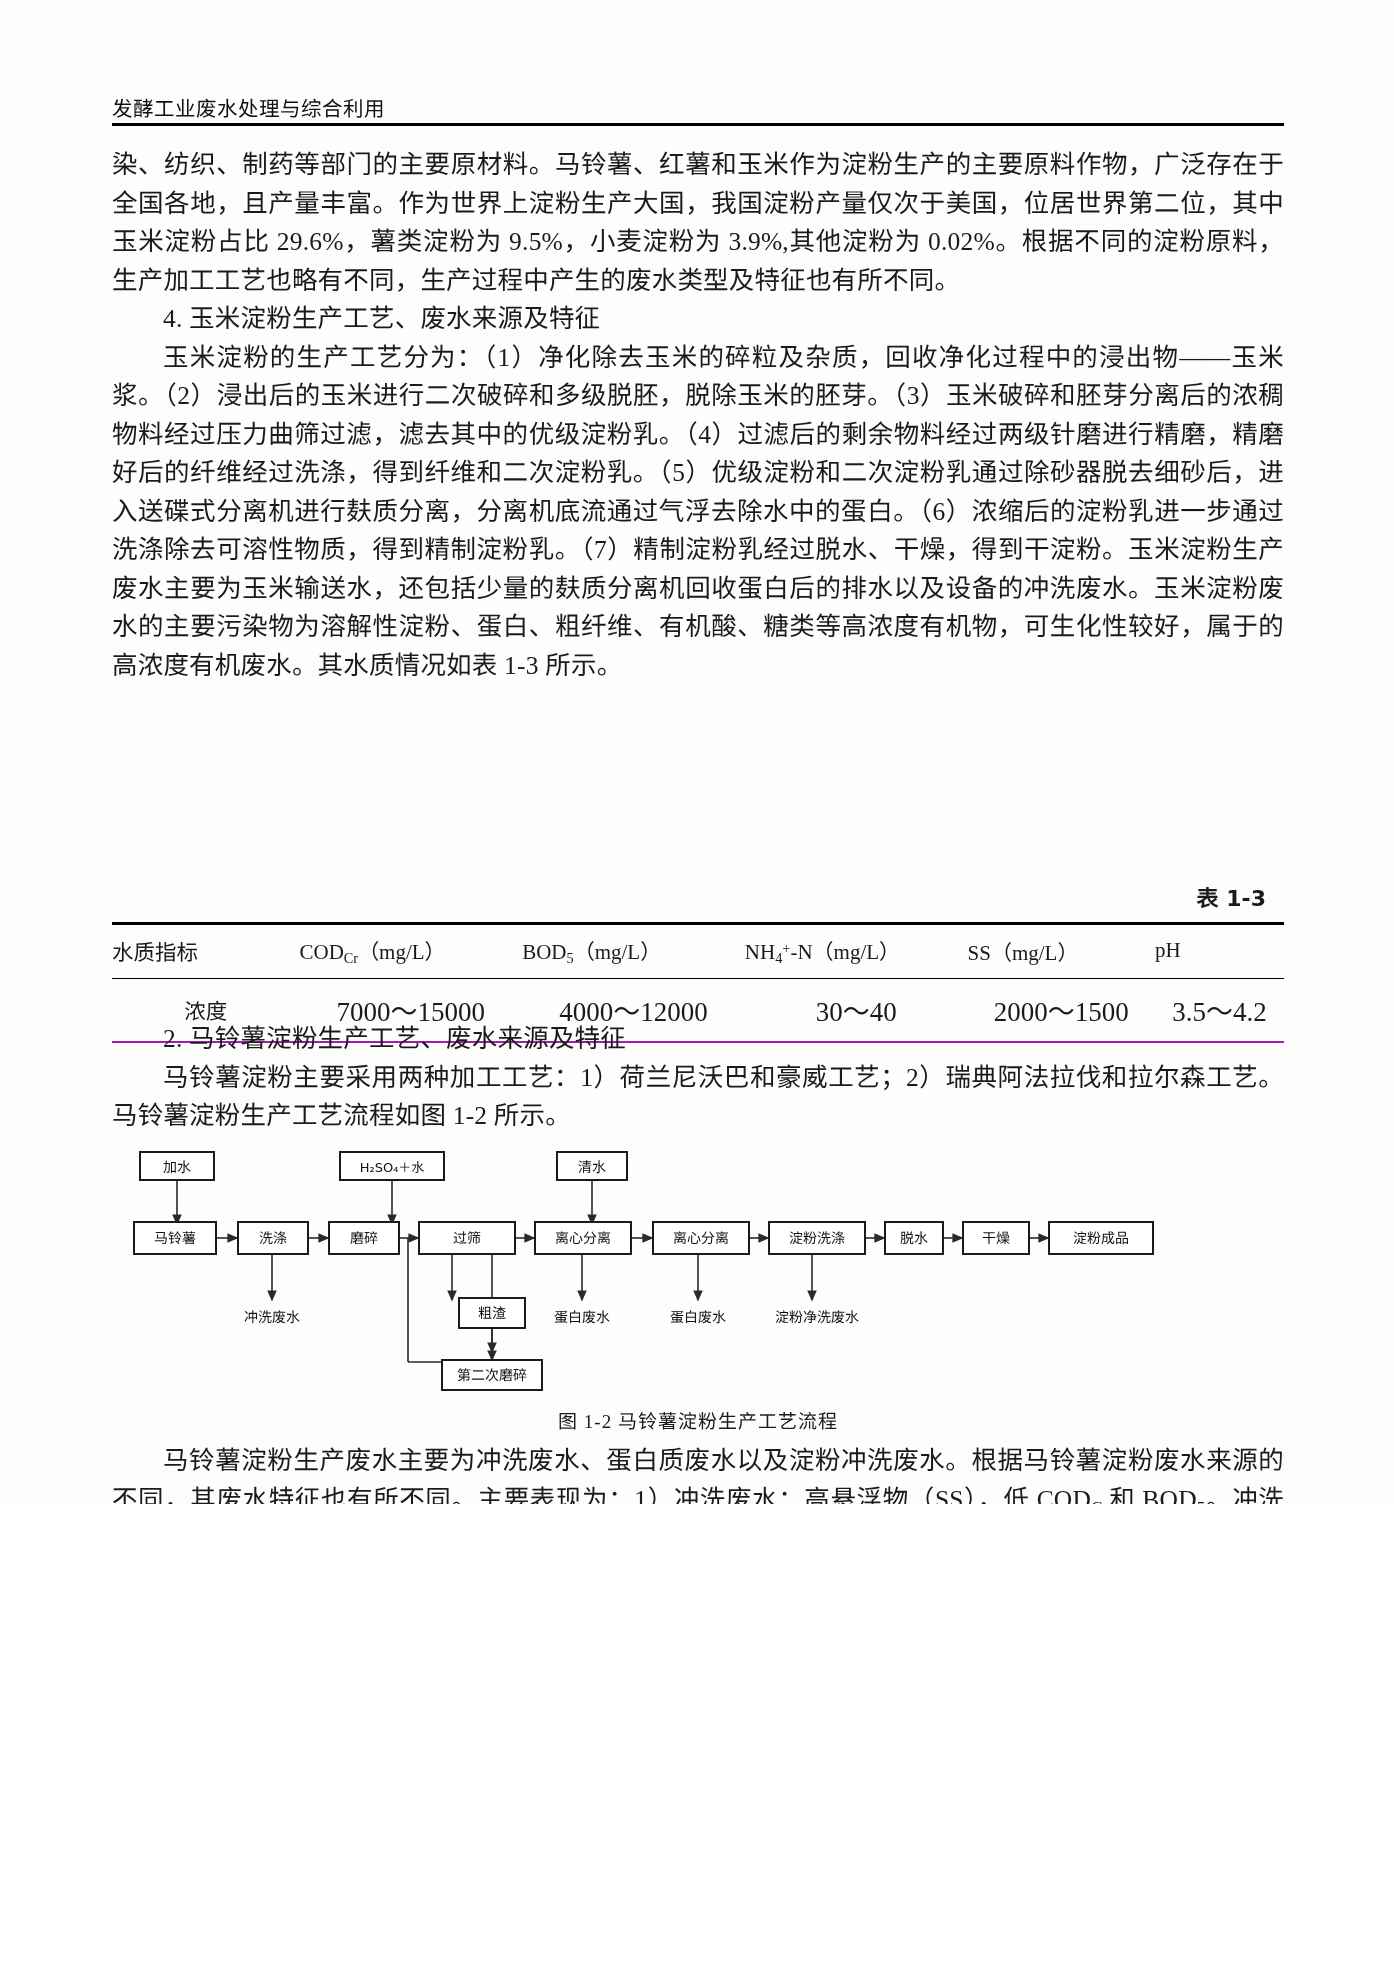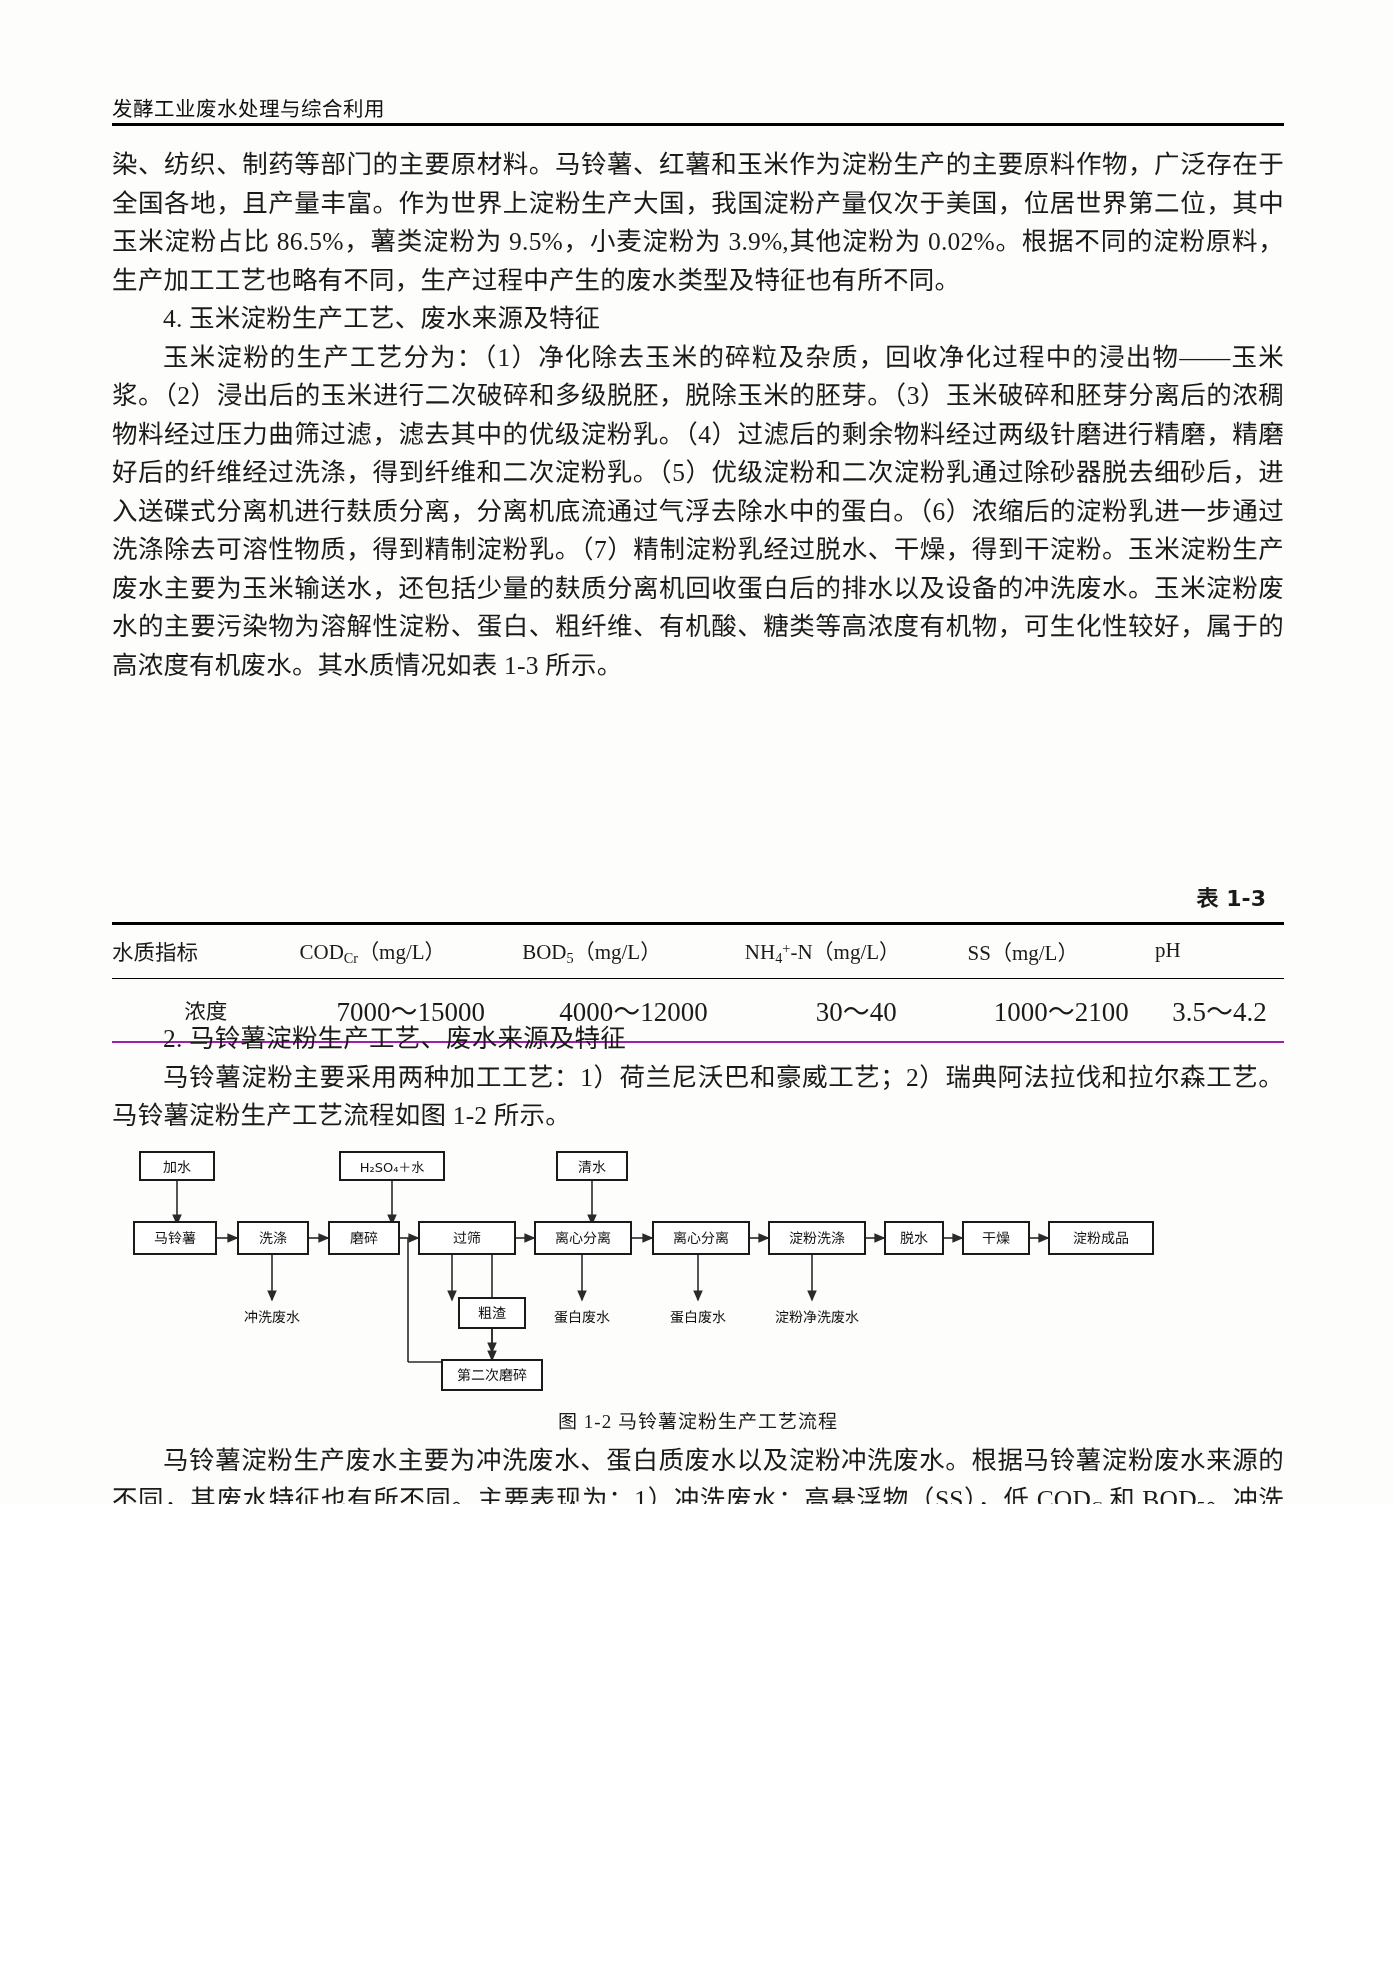--- a/index.html
+++ b/index.html
@@ -143,21 +143,21 @@
 </head>
 <body>
 
 <div class="page">
   <div class="content">
 
     <div class="runhead">发酵工业废水处理与综合利用</div>
     <div class="runrule"></div>
 
     <div class="body-block" style="top:146px;">
-      <p>染、纺织、制药等部门的主要原材料。马铃薯、红薯和玉米作为淀粉生产的主要原料作物，广泛存在于全国各地，且产量丰富。作为世界上淀粉生产大国，我国淀粉产量仅次于美国，位居世界第二位，其中玉米淀粉占比&nbsp;<span class="num">86.5%</span>，薯类淀粉为&nbsp;<span class="num">9.5%</span>，小麦淀粉为&nbsp;<span class="num">3.9%</span>,其他淀粉为&nbsp;<span class="num">0.02%</span>。根据不同的淀粉原料，生产加工工艺也略有不同，生产过程中产生的废水类型及特征也有所不同。</p>
+      <p>染、纺织、制药等部门的主要原材料。马铃薯、红薯和玉米作为淀粉生产的主要原料作物，广泛存在于全国各地，且产量丰富。作为世界上淀粉生产大国，我国淀粉产量仅次于美国，位居世界第二位，其中玉米淀粉占比&nbsp;<span class="num">29.6%</span>，薯类淀粉为&nbsp;<span class="num">9.5%</span>，小麦淀粉为&nbsp;<span class="num">3.9%</span>,其他淀粉为&nbsp;<span class="num">0.02%</span>。根据不同的淀粉原料，生产加工工艺也略有不同，生产过程中产生的废水类型及特征也有所不同。</p>
       <p class="indent">4. 玉米淀粉生产工艺、废水来源及特征</p>
       <p class="indent">玉米淀粉的生产工艺分为：（1）净化除去玉米的碎粒及杂质，回收净化过程中的浸出物——玉米浆。（2）浸出后的玉米进行二次破碎和多级脱胚，脱除玉米的胚芽。（3）玉米破碎和胚芽分离后的浓稠物料经过压力曲筛过滤，滤去其中的优级淀粉乳。（4）过滤后的剩余物料经过两级针磨进行精磨，精磨好后的纤维经过洗涤，得到纤维和二次淀粉乳。（5）优级淀粉和二次淀粉乳通过除砂器脱去细砂后，进入送碟式分离机进行麸质分离，分离机底流通过气浮去除水中的蛋白。（6）浓缩后的淀粉乳进一步通过洗涤除去可溶性物质，得到精制淀粉乳。（7）精制淀粉乳经过脱水、干燥，得到干淀粉。玉米淀粉生产废水主要为玉米输送水，还包括少量的麸质分离机回收蛋白后的排水以及设备的冲洗废水。玉米淀粉废水的主要污染物为溶解性淀粉、蛋白、粗纤维、有机酸、糖类等高浓度有机物，可生化性较好，属于的高浓度有机废水。其水质情况如表&nbsp;<span class="num">1-3</span>&nbsp;所示。</p>
     </div>
 
     <div class="table-wrap" style="top:880px;">
       <div class="tbl-caption">
         <span class="tbl-no">表 1-3</span>
       </div>
       <table class="data">
         <thead>
@@ -169,21 +169,21 @@
             <th style="width:16%">SS（mg/L）</th>
             <th style="width:11%">pH</th>
           </tr>
         </thead>
         <tbody>
           <tr>
             <td class="cjk">浓度</td>
             <td>7000～15000</td>
             <td>4000～12000</td>
             <td>30～40</td>
-            <td>1000～2100</td>
+            <td>2000～1500</td>
             <td>3.5～4.2</td>
           </tr>
         </tbody>
       </table>
     </div>
 
     <div class="body-block" style="top:1020px;">
       <p class="indent">2. 马铃薯淀粉生产工艺、废水来源及特征</p>
       <p class="indent">马铃薯淀粉主要采用两种加工工艺：1）荷兰尼沃巴和豪威工艺；2）瑞典阿法拉伐和拉尔森工艺。马铃薯淀粉生产工艺流程如图&nbsp;<span class="num">1-2</span>&nbsp;所示。</p>
     </div>

